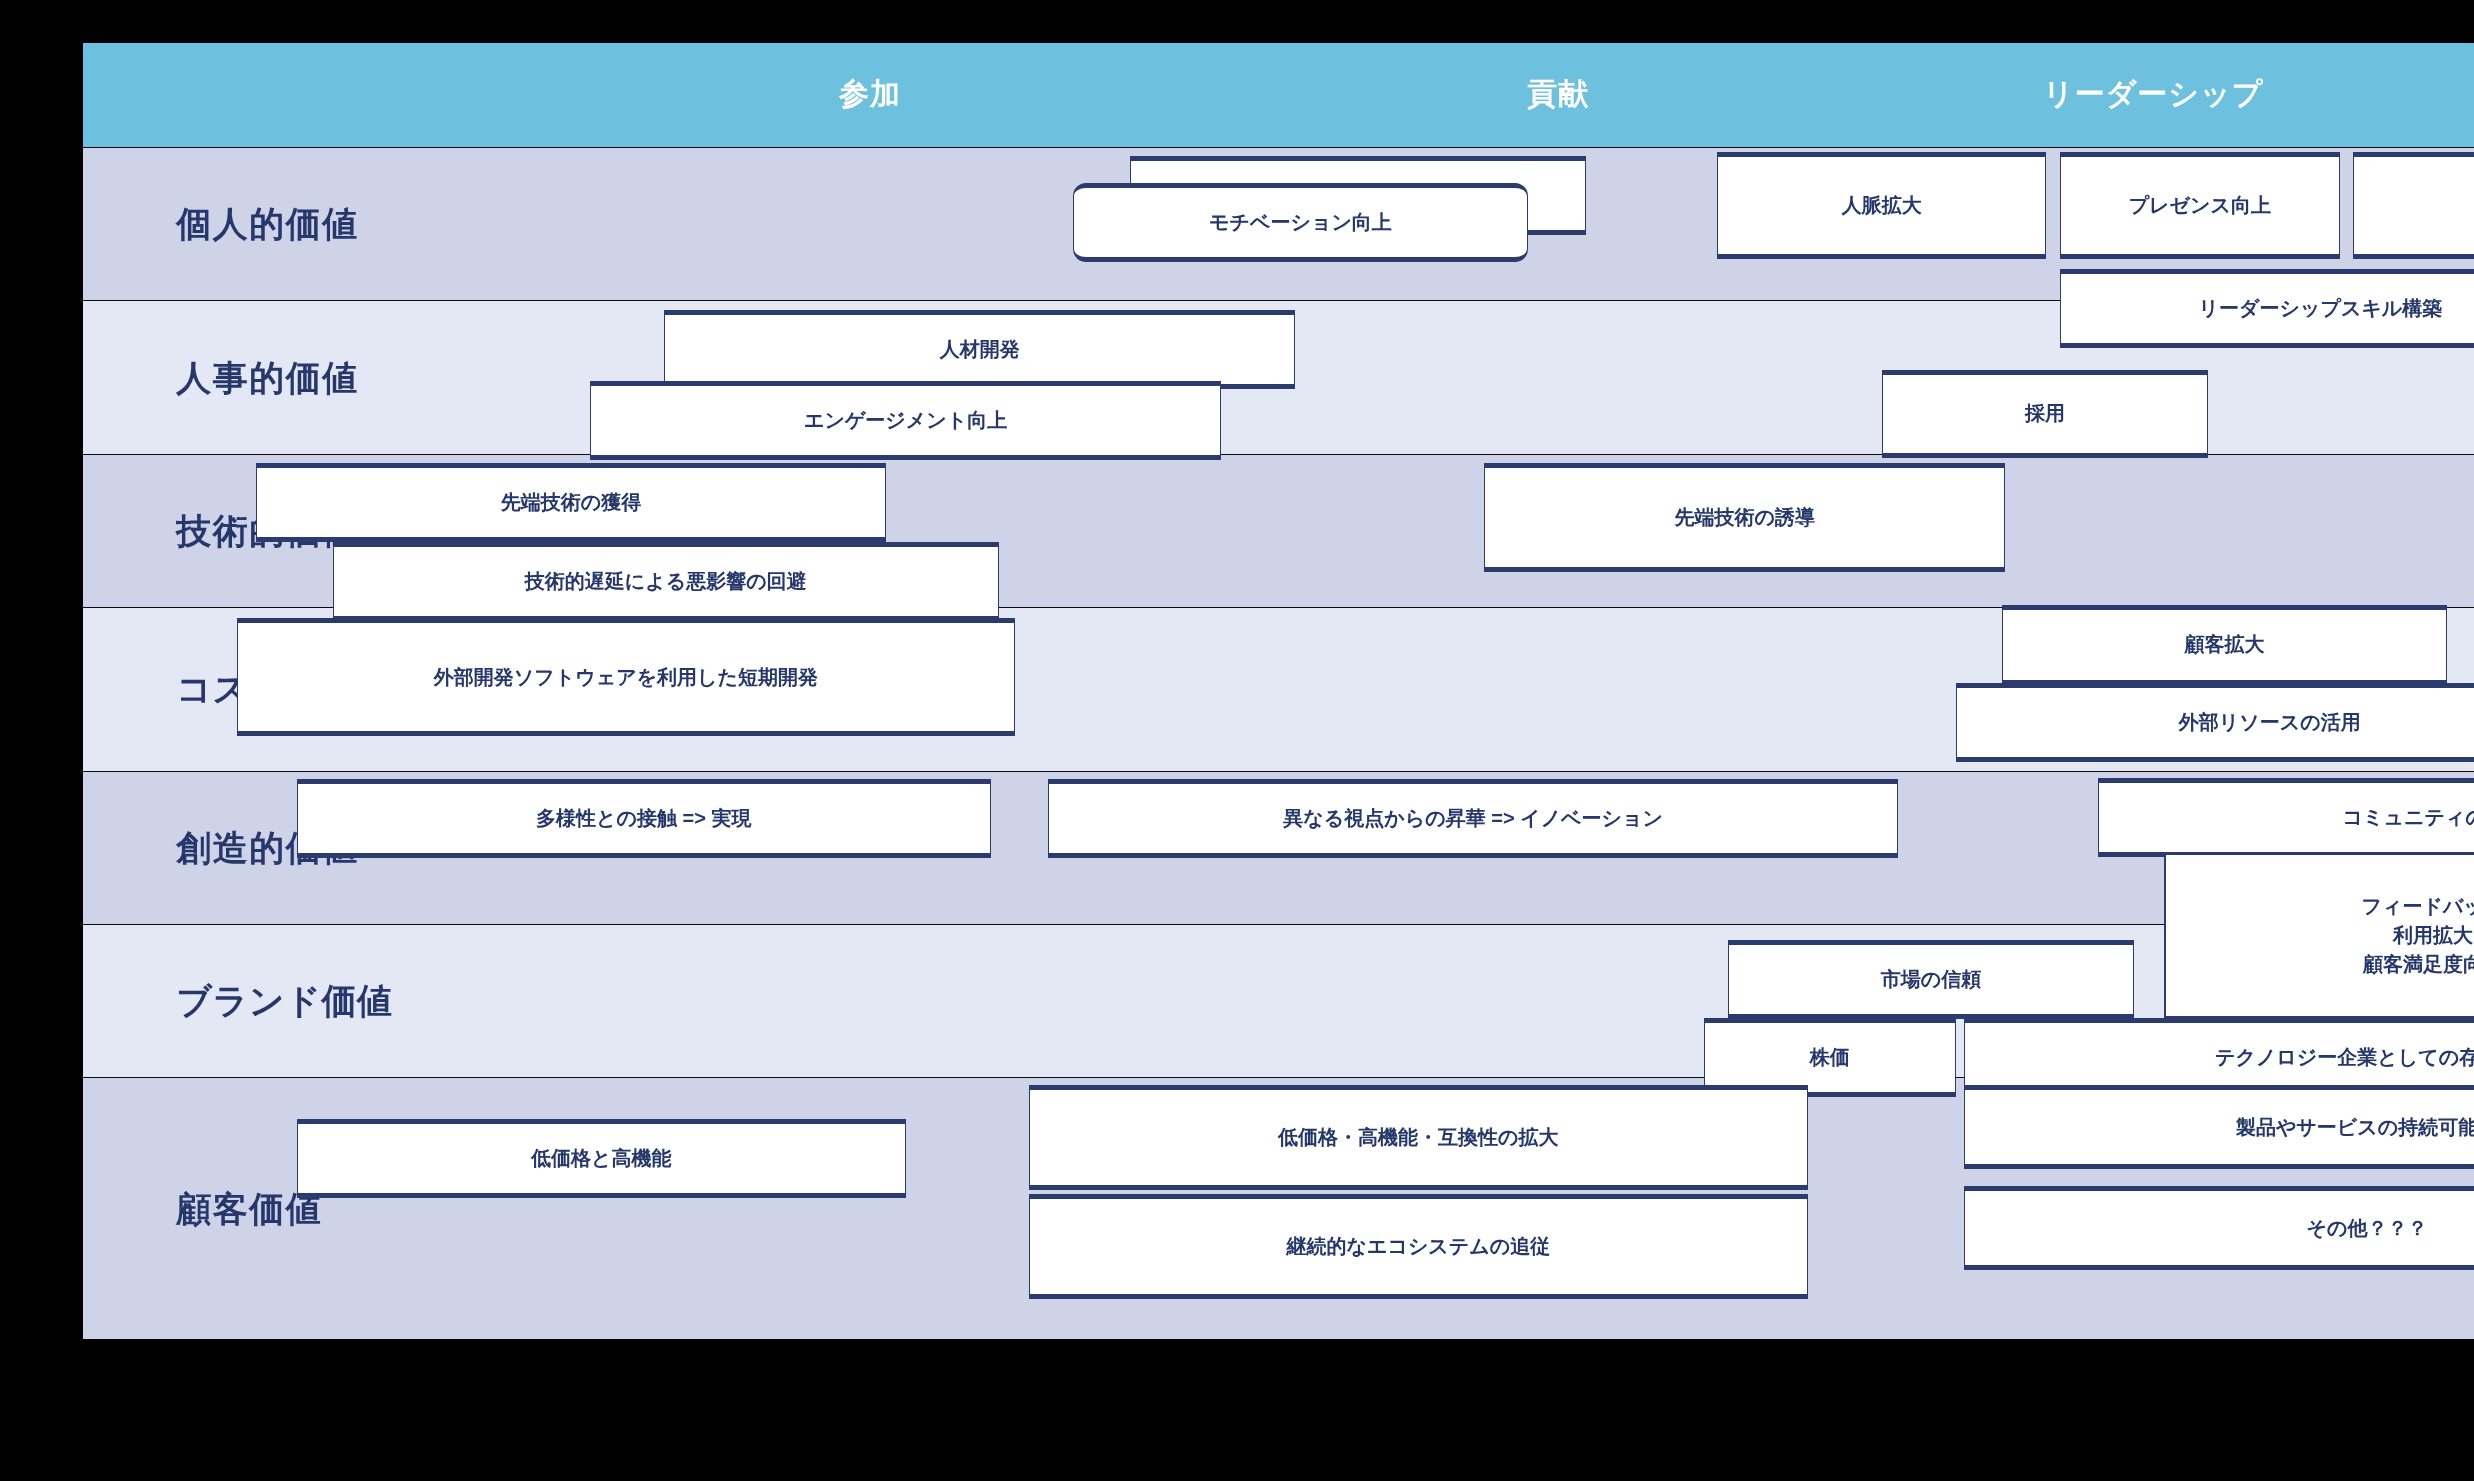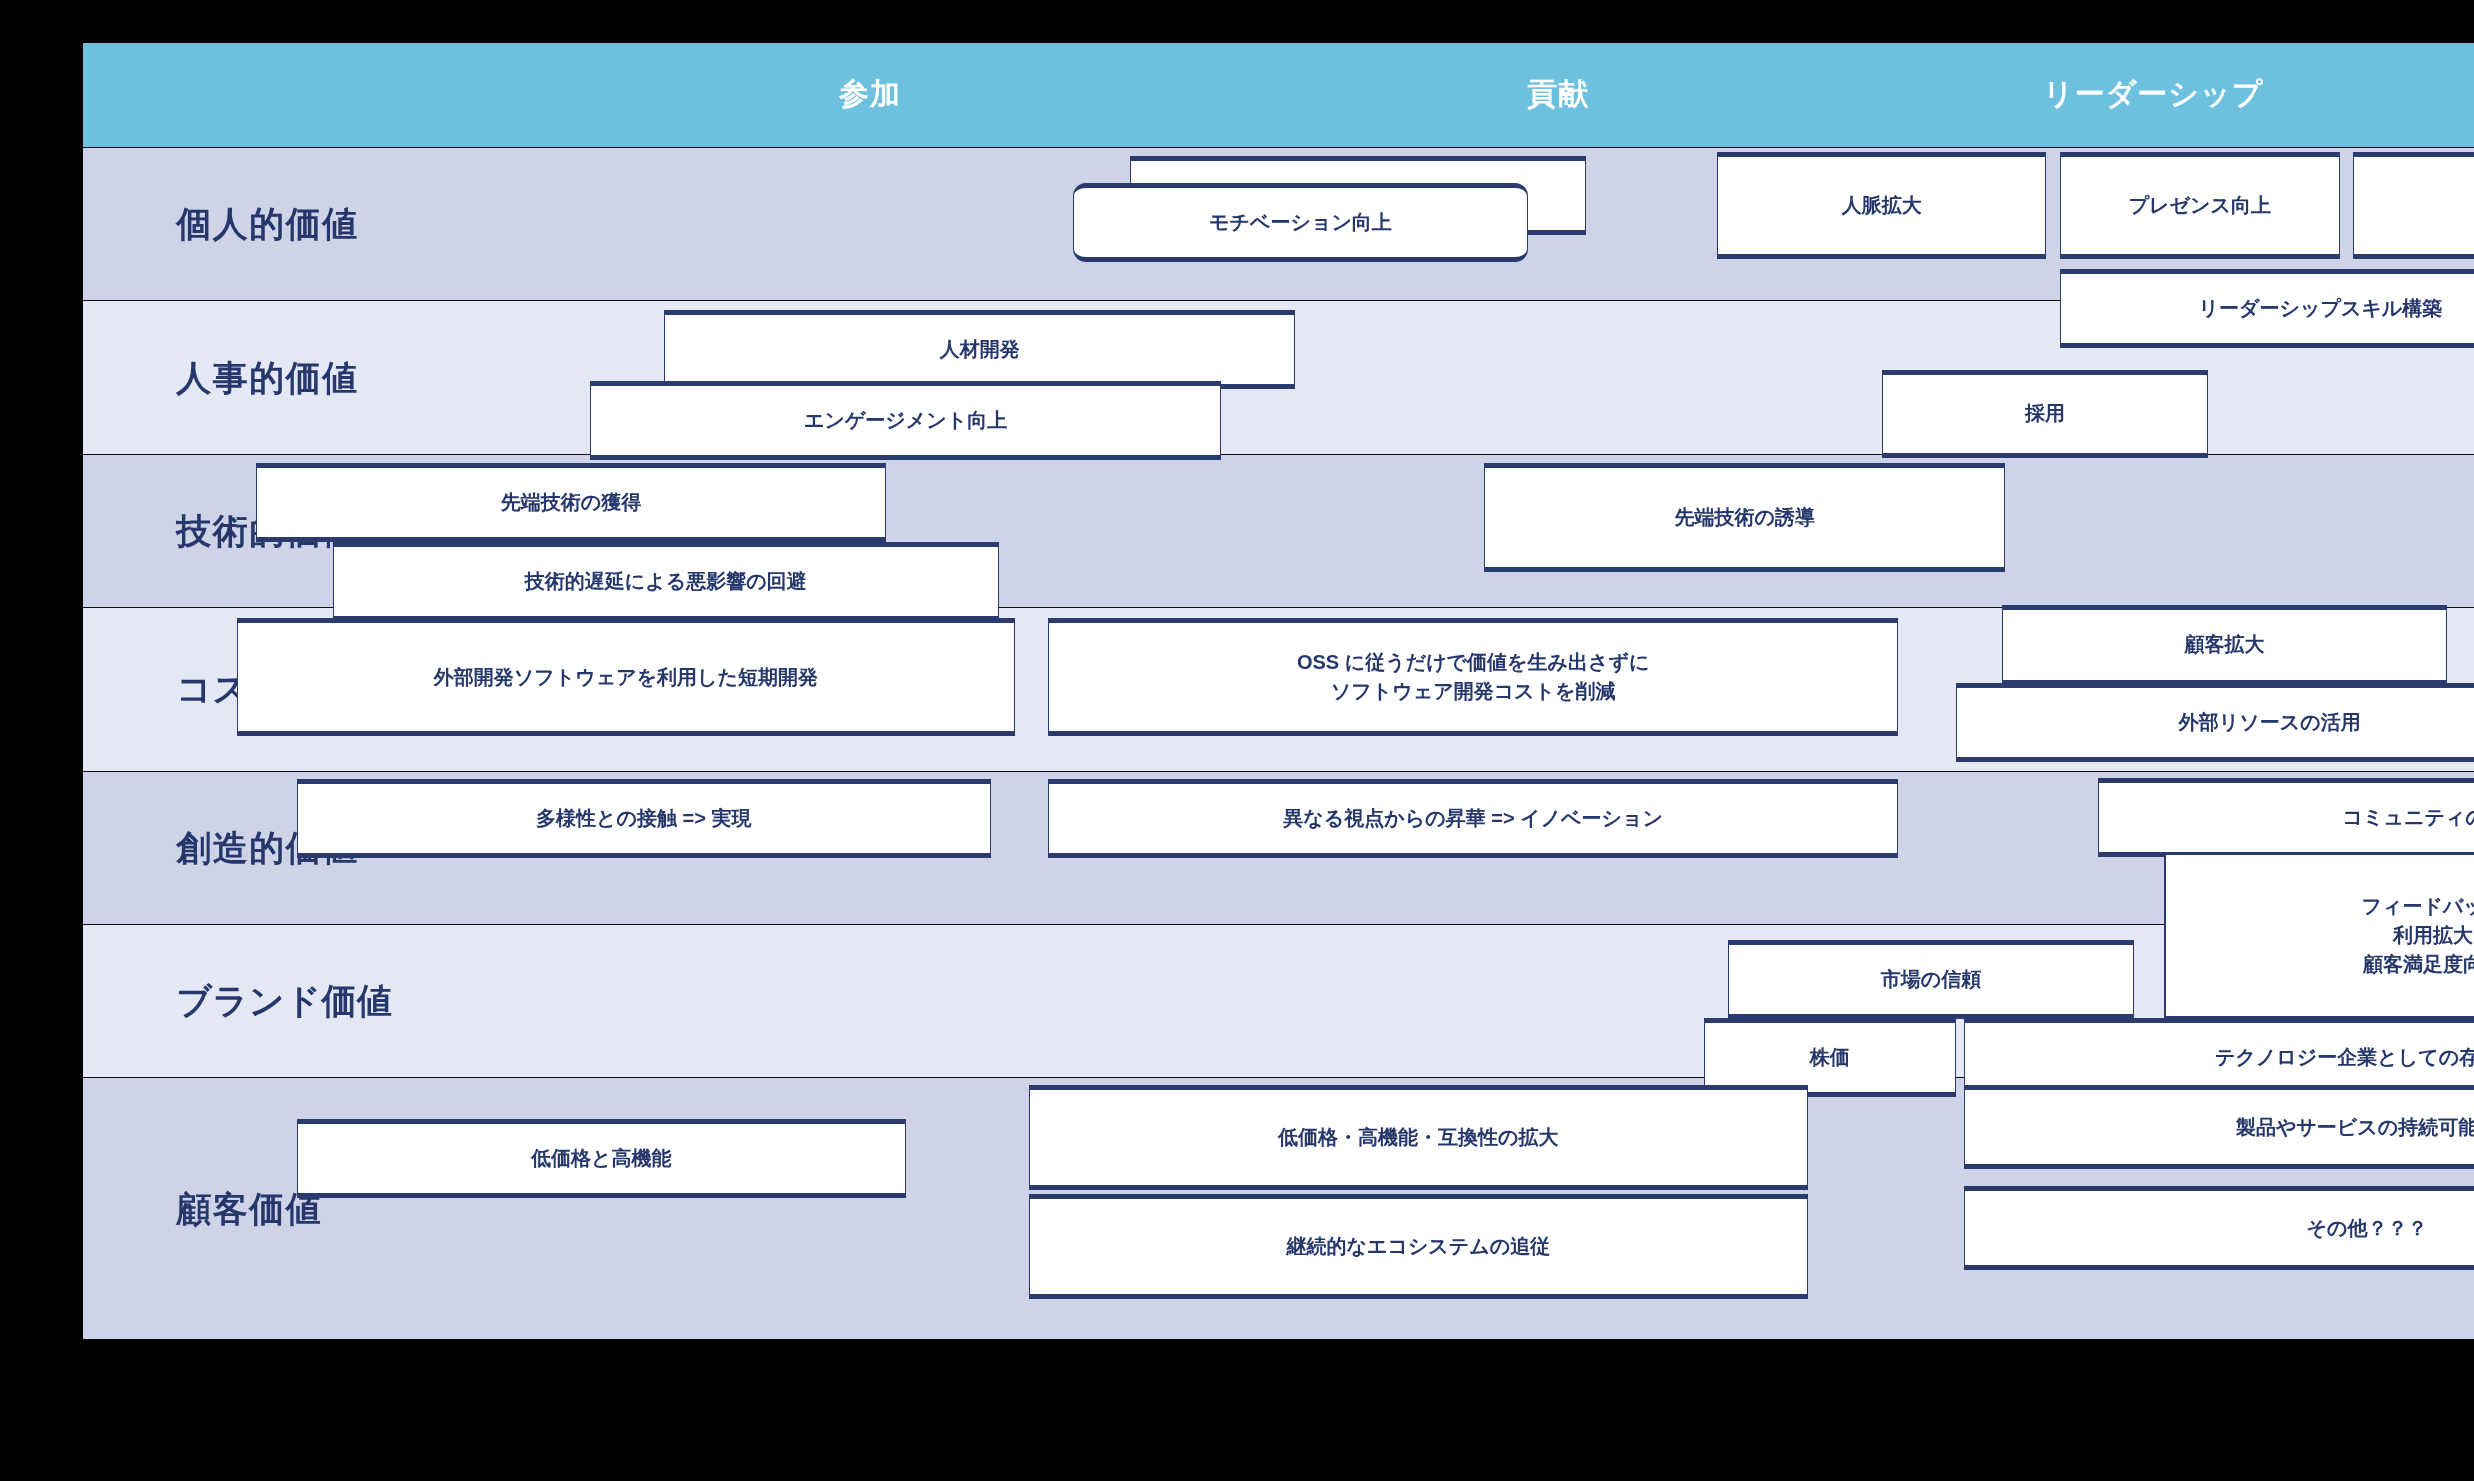--- a/index.html
+++ b/index.html
@@ -162,24 +162,20 @@
   <div class="node" style="left:51.1%; top:32.4%; width:19.0%; height:8.4%;">
     <span>先端技術の誘導</span>
   </div>
   <div class="node" style="left:9.1%; top:38.5%; width:24.3%; height:6.1%;">
     <span>技術的遅延による悪影響の回避</span>
   </div>
 
   <div class="node" style="left:5.6%; top:44.4%; width:28.4%; height:9.1%;">
     <span>外部開発ソフトウェアを利用した短期開発</span>
   </div>
-  <div class="node" style="left:35.2%; top:44.4%; width:31.0%; height:9.1%;">
-    <span class="ml">OSS に従うだけで価値を生み出さずに
-ソフトウェア開発コストを削減</span>
-  </div>
   <div class="node" style="left:70.0%; top:43.4%; width:16.2%; height:6.1%;">
     <span>顧客拡大</span>
   </div>
   <div class="node" style="left:68.3%; top:49.4%; width:22.9%; height:6.1%;">
     <span>外部リソースの活用</span>
   </div>
 
   <div class="node" style="left:7.8%; top:56.8%; width:25.3%; height:6.1%;">
     <span>多様性との接触 =&gt; 実現</span>
   </div>

